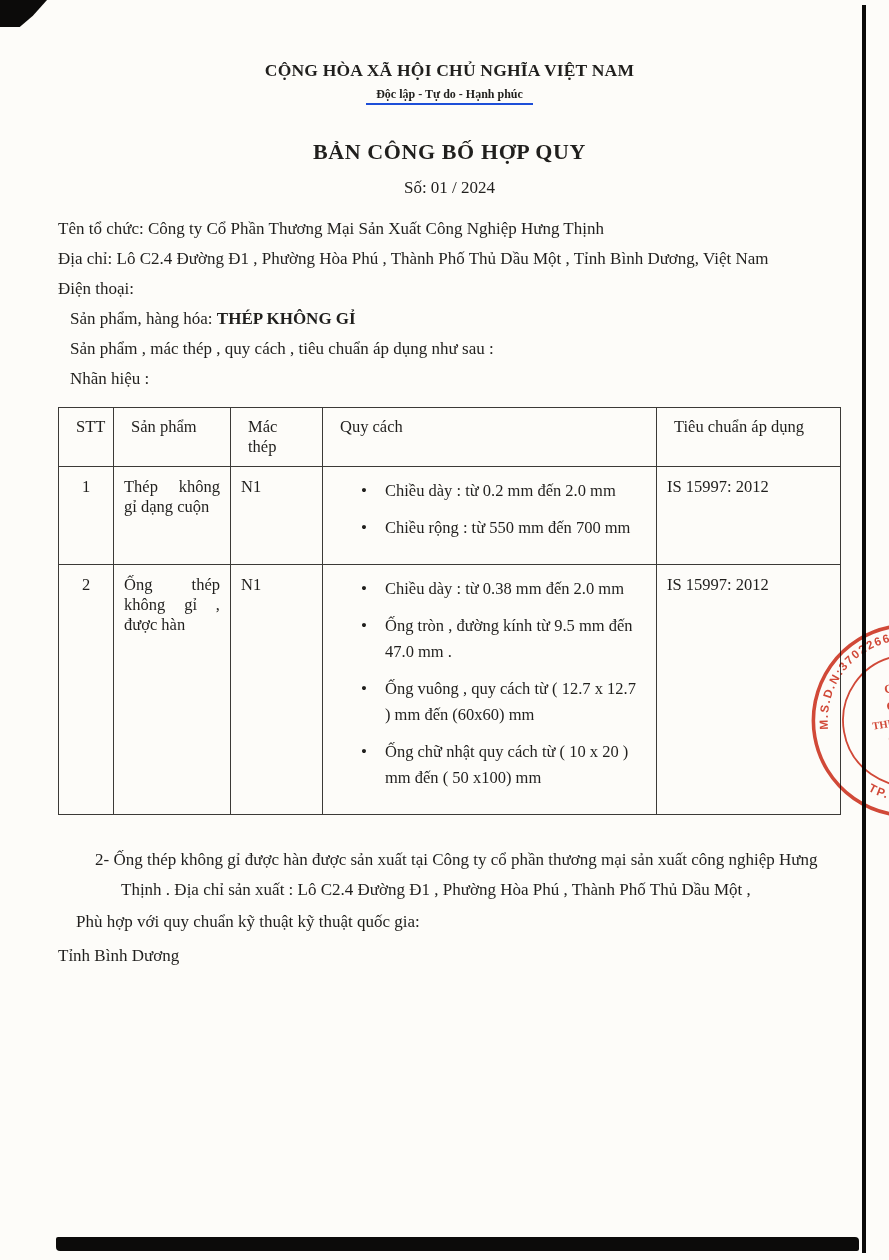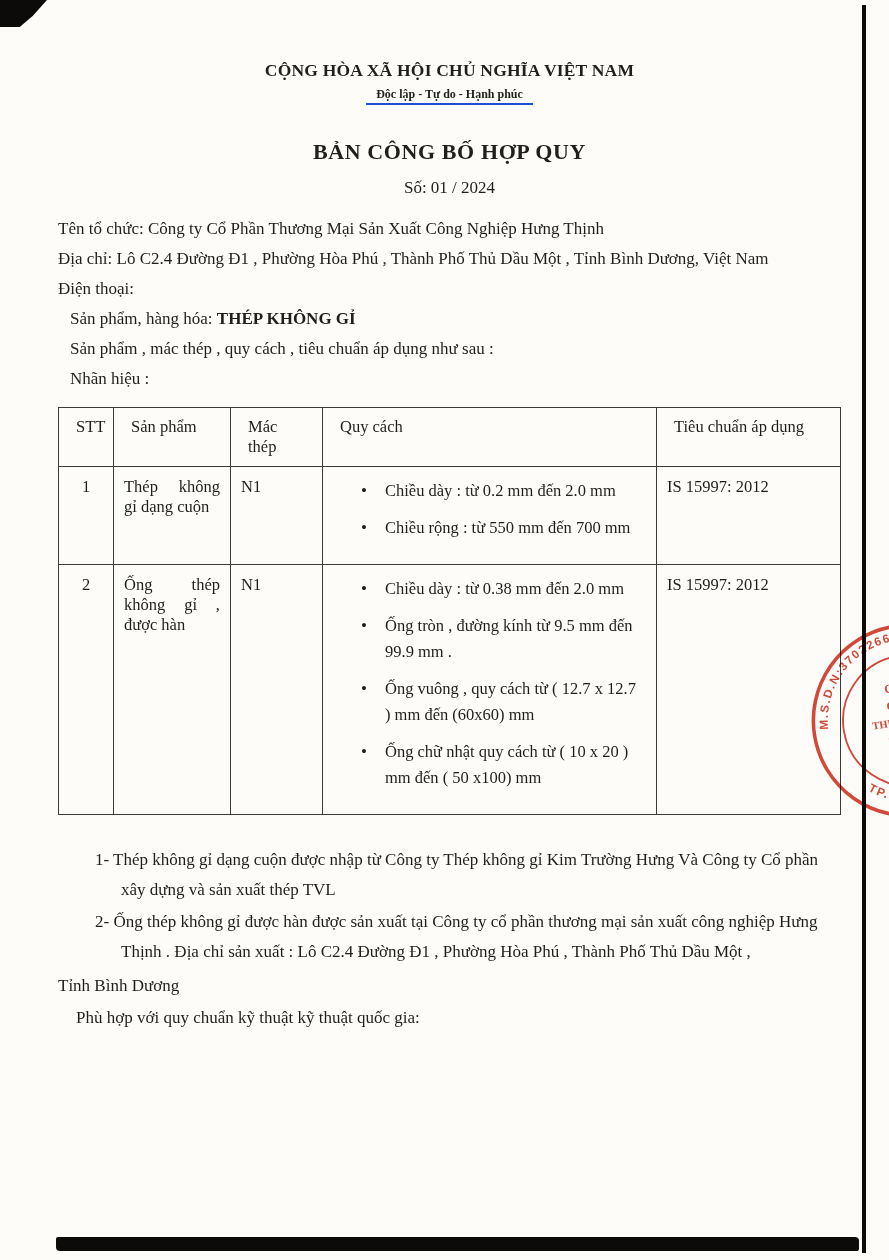--- a/index.html
+++ b/index.html
@@ -130,44 +130,43 @@
             <td class="just">Ống thép không gỉ , được hàn</td>
             <td class="">N1</td>
             <td class="">
               <ul class="spec-list">
                 <li>
                   <span class="bullet">•</span>
                   <span class="spec-text">Chiều dày : từ 0.38 mm đến 2.0 mm</span>
                 </li>
                 <li>
                   <span class="bullet">•</span>
-                  <span class="spec-text">Ống tròn , đường kính từ 9.5 mm đến 99.9 mm .</span>
+                  <span class="spec-text">Ống tròn , đường kính từ 9.5 mm đến 47.0 mm .</span>
                 </li>
                 <li>
                   <span class="bullet">•</span>
                   <span class="spec-text">Ống vuông , quy cách từ ( 12.7 x 12.7 ) mm đến (60x60) mm</span>
                 </li>
                 <li>
                   <span class="bullet">•</span>
                   <span class="spec-text">Ống chữ nhật quy cách từ ( 10 x 20 ) mm đến ( 50 x100) mm</span>
                 </li>
               </ul>
             </td>
             <td class="">IS 15997: 2012</td>
           </tr>
         </tbody>
     </table>
 
     <ul class="notes">
-        <li><span class="note-marker">1-</span><span> Thép không gỉ dạng cuộn được nhập từ Công ty Thép không gỉ Kim Trường Hưng Và Công ty Cổ phần xây dựng và sản xuất thép TVL</span></li>
         <li><span class="note-marker">2-</span><span> Ống thép không gỉ được hàn được sản xuất tại Công ty cổ phần thương mại sản xuất công nghiệp Hưng Thịnh . Địa chỉ sản xuất : Lô C2.4 Đường Đ1 , Phường Hòa Phú , Thành Phố Thủ Dầu Một ,</span></li>
       </ul>
 
+    <p class="para conformity">Phù hợp với quy chuẩn kỹ thuật kỹ thuật quốc gia:</p>
     <p class="para province">Tỉnh Bình Dương</p>
-    <p class="para conformity">Phù hợp với quy chuẩn kỹ thuật kỹ thuật quốc gia:</p>
 
   </div>
 
   <svg class="stamp" width="225" height="225" viewBox="0 0 220 220">
     <g>
       <circle cx="110" cy="110" r="93" fill="none" stroke="#cf3a28" stroke-width="3.5"></circle>
       <circle cx="110" cy="110" r="64" fill="none" stroke="#cf3a28" stroke-width="1.8"></circle>
       <defs>
         <path id="arcTop" d="M 31,110 A 79,79 0 0 1 189,110"></path>
         <path id="arcBottom" d="M 31,110 A 79,79 0 0 0 189,110"></path>

